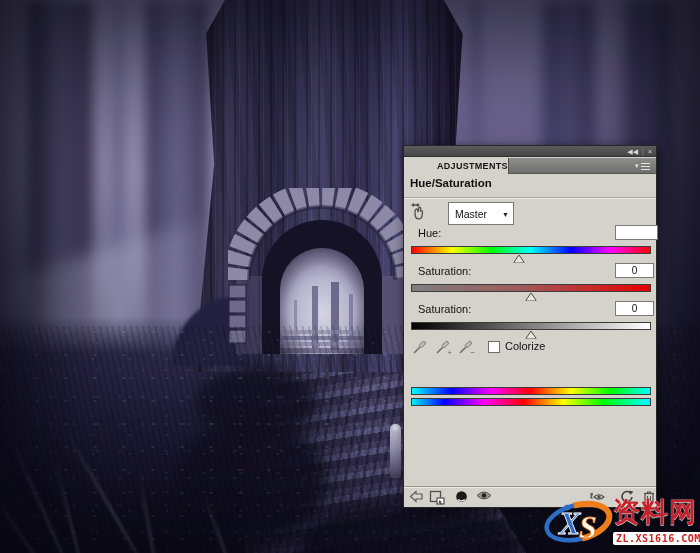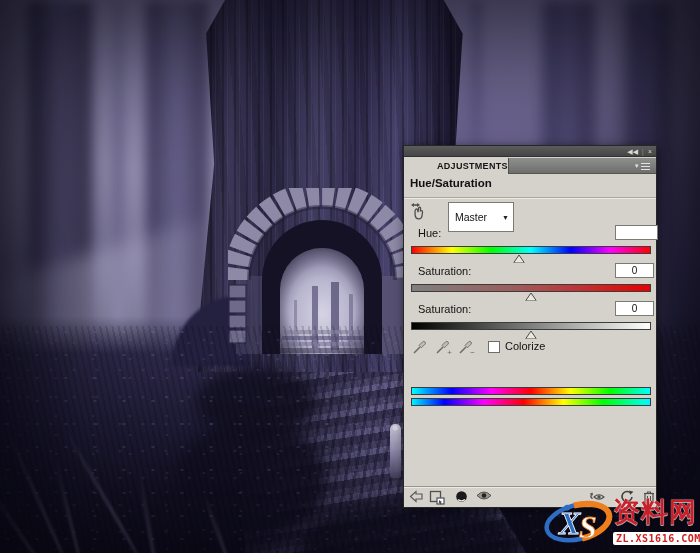--- a/index.html
+++ b/index.html
@@ -85,21 +85,21 @@
     border-right:1px solid #4e4e4c; display:flex; align-items:center; padding-left:6px;
     font-size:9px; font-weight:bold; letter-spacing:.3px; color:#141414; }
   .tab-menu { position:absolute; right:3px; top:3px; width:18px; height:10px;
     display:flex; align-items:center; gap:2px; color:#e2e2e2; font-size:7px; }
   .menu-lines { width:9px; height:7px;
     background:repeating-linear-gradient(180deg,#e2e2e2 0 1px, transparent 1px 3px); }
   .p-title { position:absolute; left:6px; top:31px; font-weight:bold; font-size:11.5px; }
   .dropdown { position:absolute; background:#fff; border:1px solid #7c7a74;
     display:flex; align-items:center; font-size:10.5px; padding-left:6px; cursor:default; }
   .dd-custom { left:77px; top:29px; width:172px; height:17px; }
-  .dd-master { left:44px; top:56px; width:66px; height:30px; }
+  .dd-master { left:44px; top:56px; width:66px; height:23px; }
   .dd-arrow { position:absolute; right:4px; font-size:7px; color:#222; top:50%; transform:translateY(-50%); }
   .p-sep { position:absolute; left:0; right:0; top:51px; height:2px;
     border-top:1px solid #aaa79f; border-bottom:1px solid #eceae5; }
   .hand-icon { position:absolute; left:5px; top:55px; width:21px; height:20px; }
   .slider-label { position:absolute; left:14px; font-size:11px; }
   .val-box { position:absolute; left:211px; width:39px; height:15px; background:#fff;
     border:1px solid #7c7a74; font-size:10px; text-align:center; padding:0;
     font-family:"Liberation Sans", sans-serif; color:#111; }
   .track { position:absolute; left:7px; width:240px; height:8px; border:1px solid #3c3c3c; }
   .thumb { position:absolute; top:8px; transform:translateX(-50%); line-height:0; }

